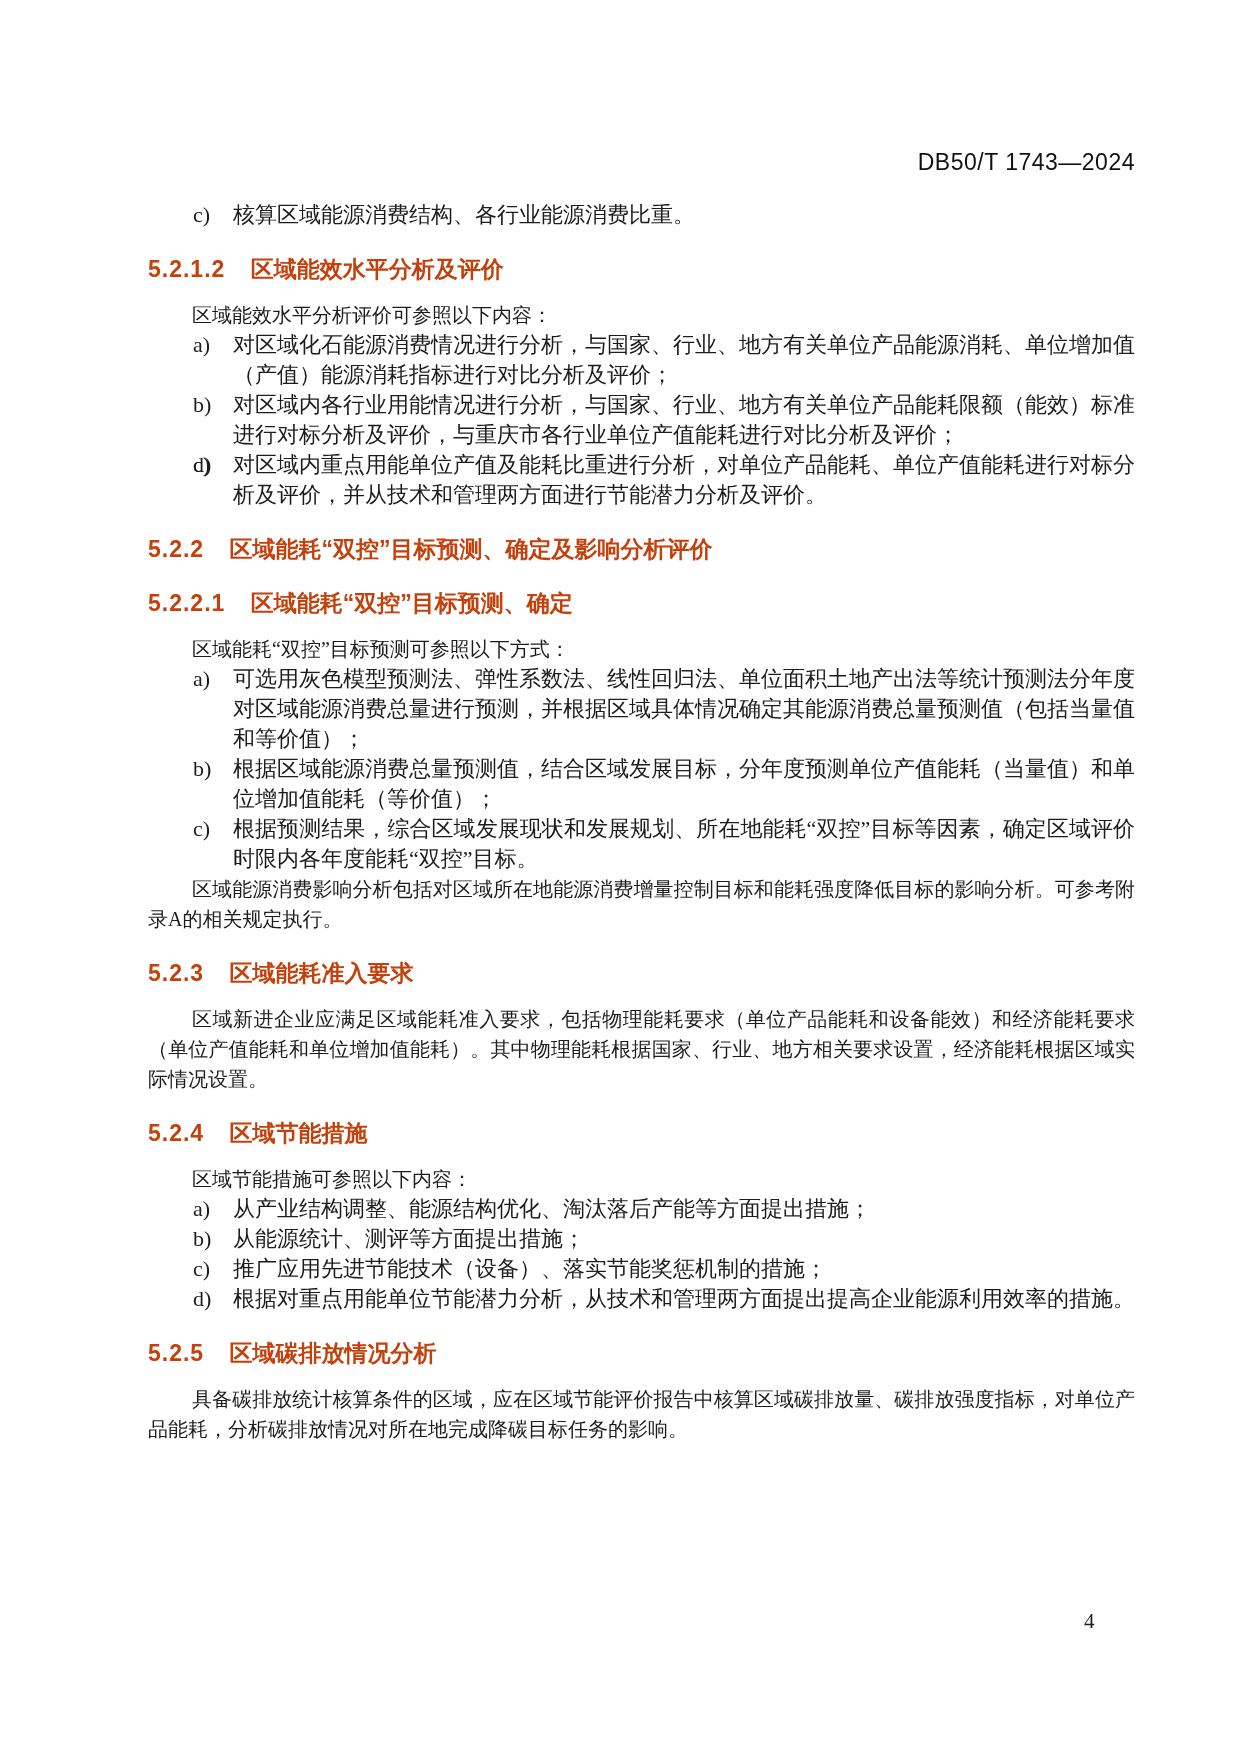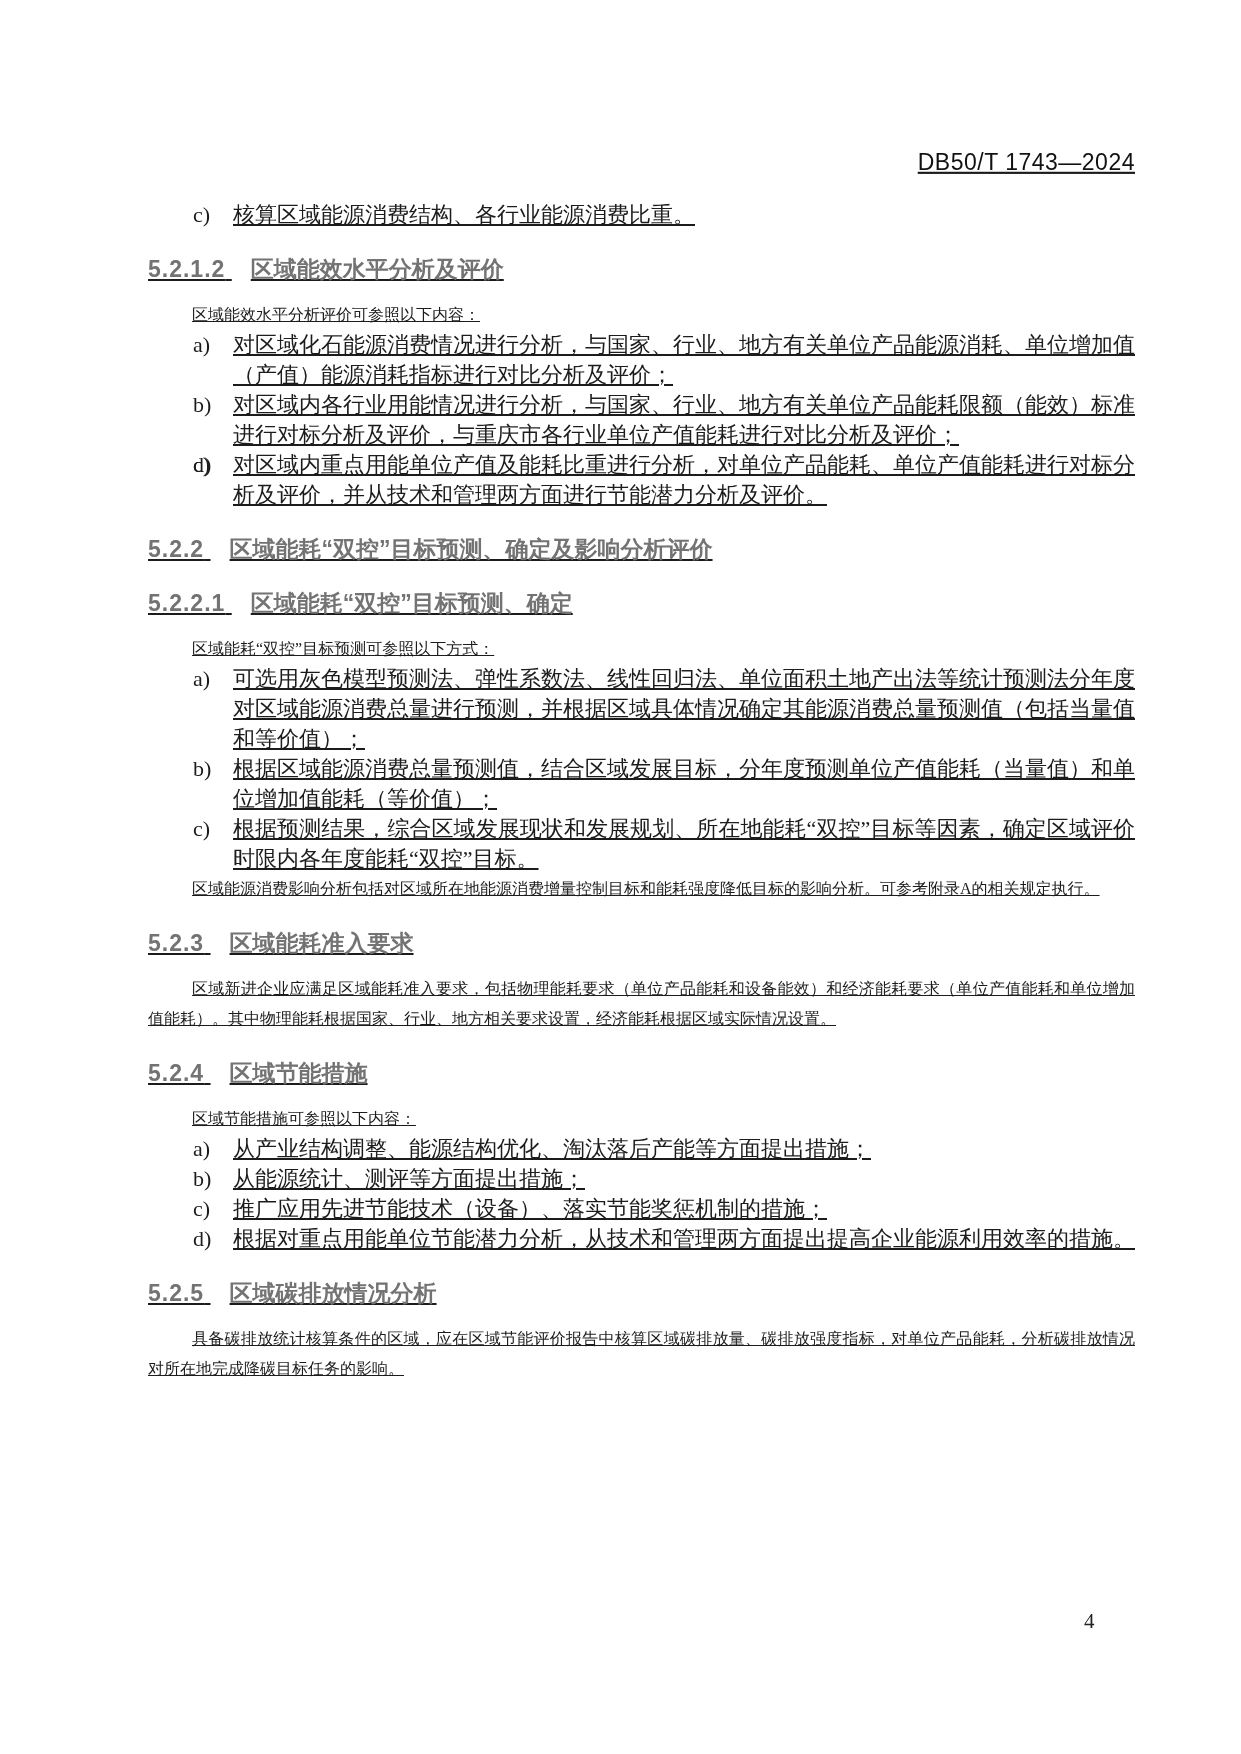--- a/index.html
+++ b/index.html
@@ -10,38 +10,37 @@
   .page {
     position: relative;
     width: 1241px;
     height: 1724px;
     background: #ffffff;
     color: #1c1c1c;
     overflow: hidden;
     box-sizing: border-box;
     padding: 148px 106px 0 148px;
     font-family: "Liberation Serif", "DejaVu Serif", serif;
-    text-decoration: underline;
   }
   .doc-header {
     text-align: right;
     font-family: "Liberation Sans", "DejaVu Sans", sans-serif;
     font-size: 23px;
     line-height: 24px;
     letter-spacing: 0.5px;
     color: #111111;
     transform: scaleY(1.08);
     transform-origin: top right;
   }
   .content {
     margin-top: 28px;
   }
   .block { margin: 0; }
   .para {
-    font-size: 16px;
+    font-size: 20px;
     line-height: 30px;
     text-align: justify;
     text-indent: 44px;
   }
   .li {
     position: relative;
     font-size: 22px;
     line-height: 30px;
     text-align: justify;
     padding-left: 85px;
@@ -50,21 +49,21 @@
     position: absolute;
     left: 45px;
     top: 0;
   }
   .h {
     font-family: "Liberation Sans", "DejaVu Sans", sans-serif;
     font-weight: bold;
     font-size: 23px;
     line-height: 30px;
     margin: 24px 0 16px 0;
-    color: #737373;
+    color: #c2410c;
   }
   .h .h-num { letter-spacing: 1px; }
   .h .h-title { margin-left: 19px; }
   .page-number {
     position: absolute;
     left: 1084px;
     top: 1608px;
     font-size: 21px;
     line-height: 26px;
     font-family: "Liberation Serif", "DejaVu Serif", serif;

